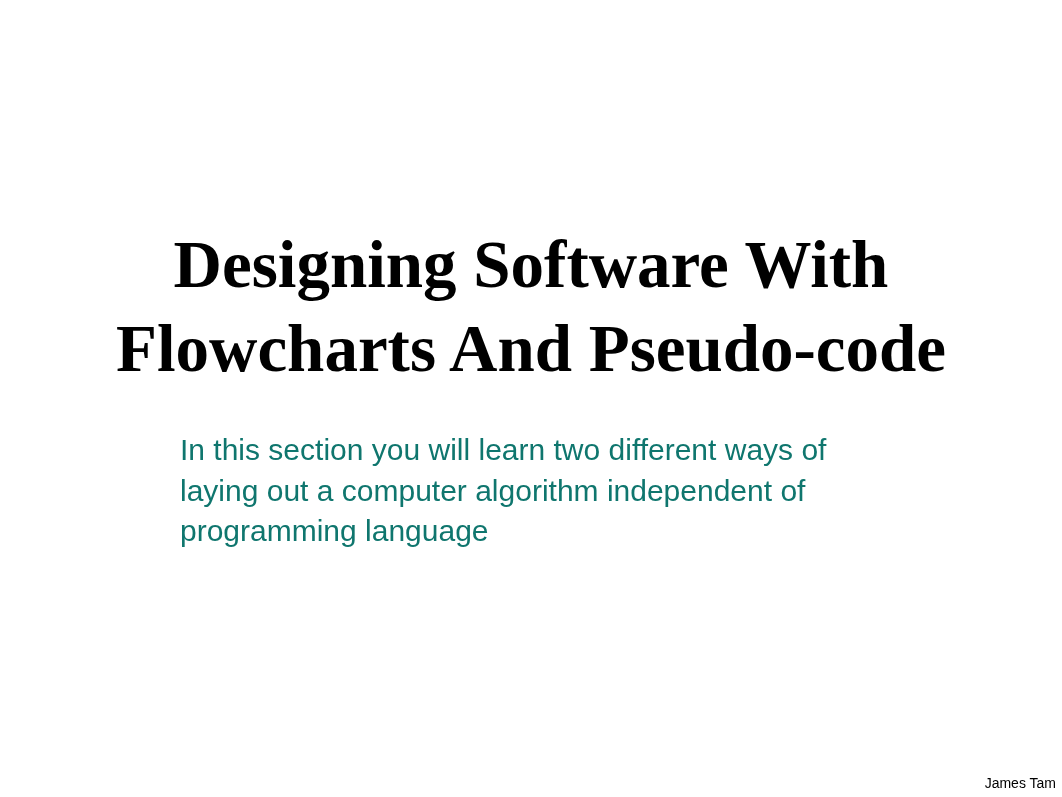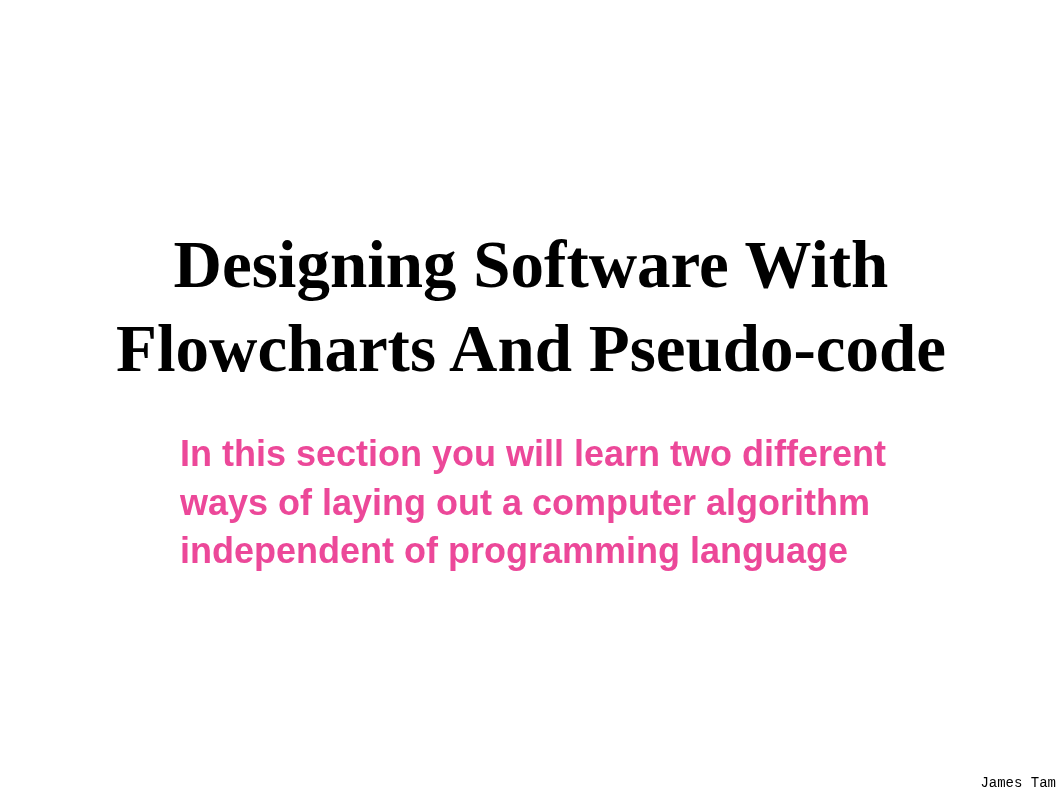--- a/index.html
+++ b/index.html
@@ -27,34 +27,34 @@
       color: black;
       position: absolute;
       top: 223px;
       left: 50%;
       transform: translateX(-50%);
       width: 900px;
       line-height: 1.25;
     }
     .body-text {
       font-family: Arial, Helvetica, sans-serif;
-      font-size: 36px;
-      font-weight: bold;
-      color: #ec4899;
+      font-size: 30px;
+      font-weight: normal;
+      color: #0f766e;
       position: absolute;
       top: 430px;
       left: 180px;
       width: 720px;
       line-height: 1.35;
     }
     .footer {
       position: absolute;
       bottom: 6px;
       right: 6px;
-      font-family: Liberation Mono, monospace;
+      font-family: Liberation Sans, sans-serif;
       font-size: 14px;
       color: black;
     }
   </style>
 </head>
 <body>
 
 <div class="slide-container">
   <h1 class="title">Designing Software With Flowcharts And Pseudo-code</h1>
   <p class="body-text">In this section you will learn two different ways of laying out a computer algorithm independent of programming language</p>

